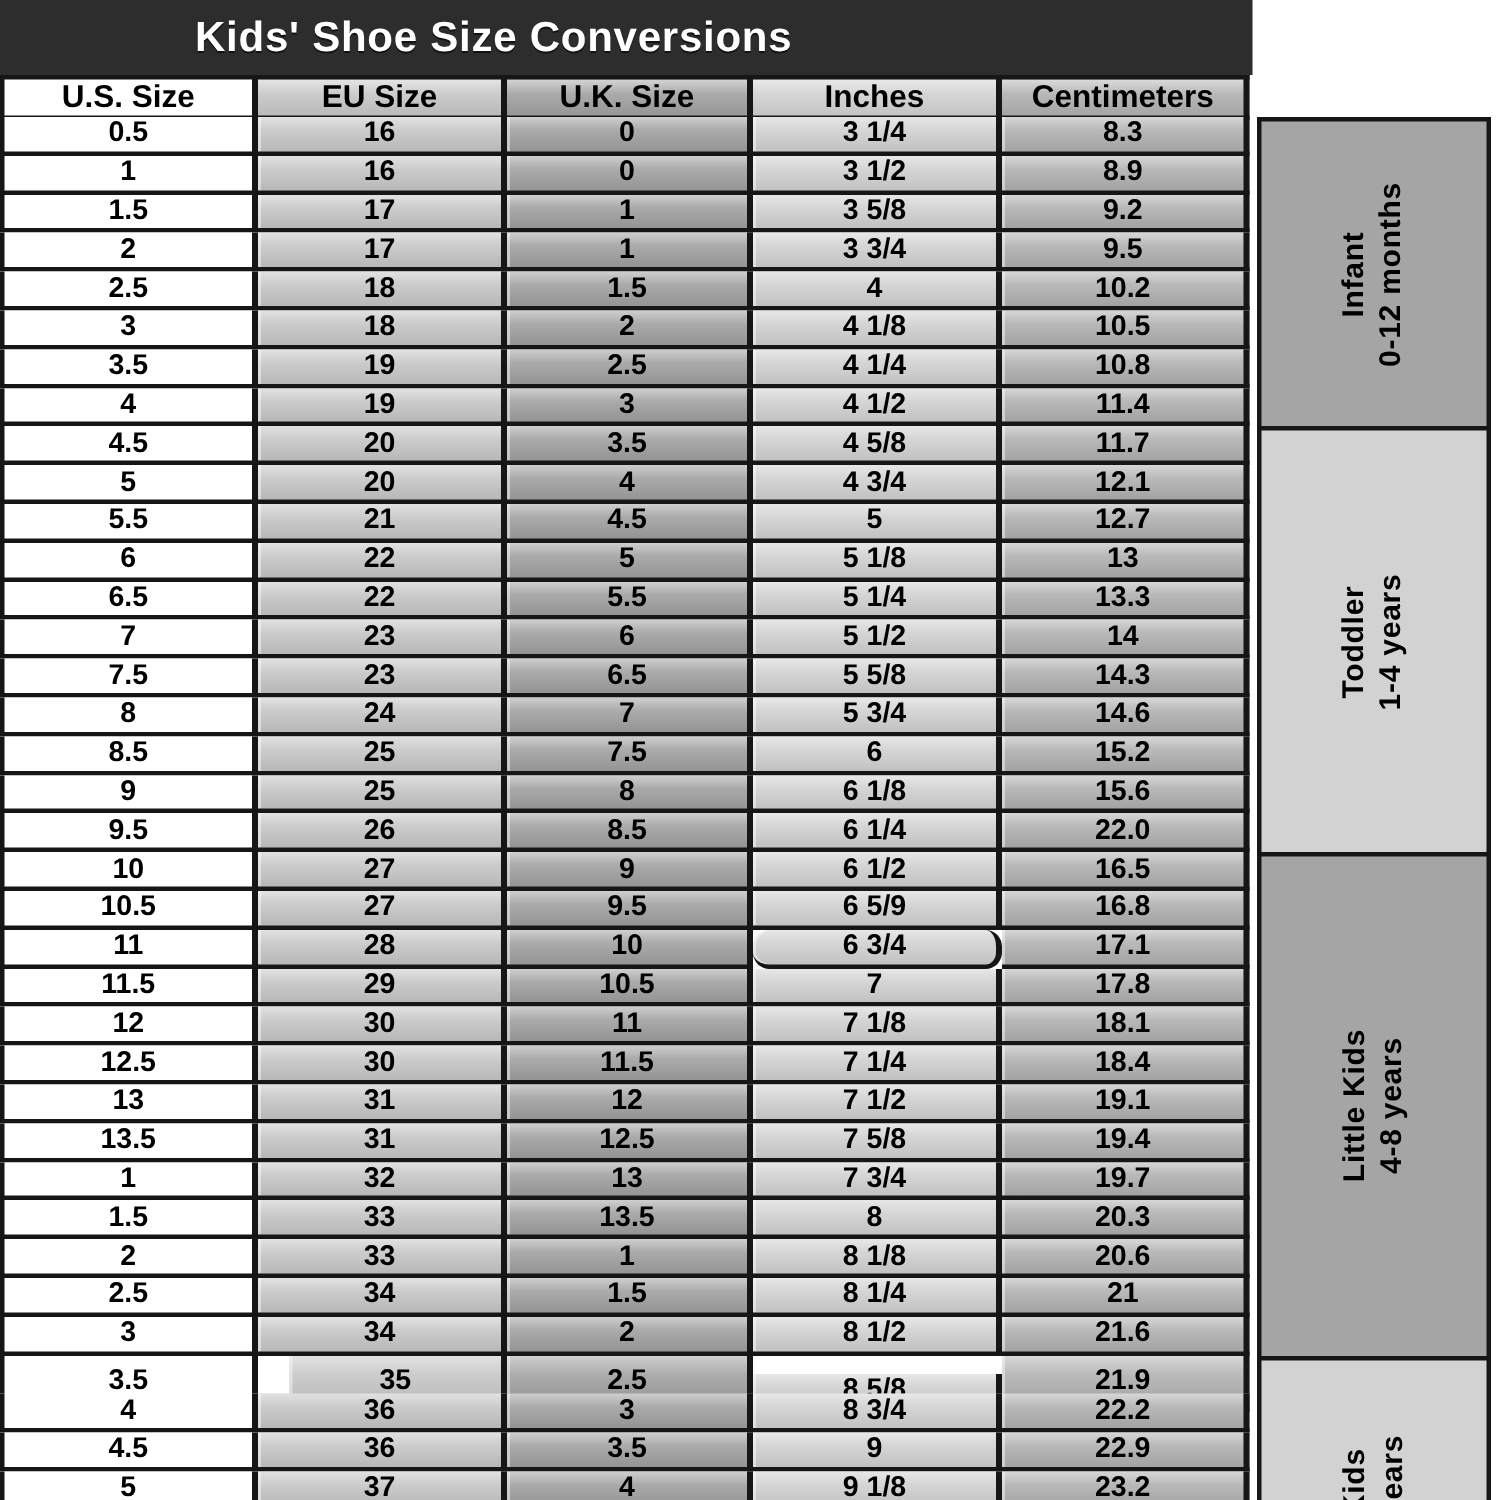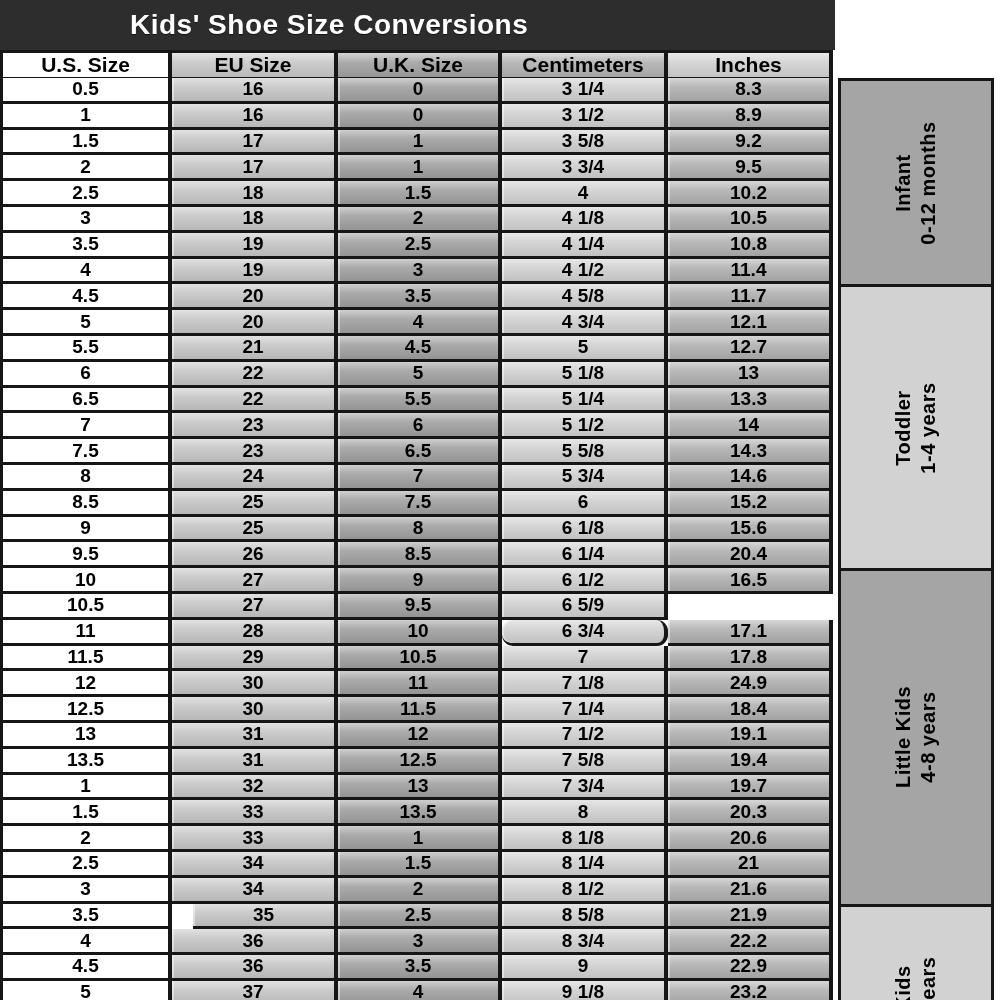--- a/index.html
+++ b/index.html
@@ -104,22 +104,22 @@
 
 <div class="screen">
   <div class="title-bar" style="background: rgb(45, 45, 45);">
     <span style="color: rgb(255, 255, 255);">Kids' Shoe Size Conversions</span>
   </div>
 
   <div class="grid-row header-row" id="header-row">
       <div class="header-cell" style="background-color: rgb(255, 255, 255);">U.S. Size</div>
       <div class="header-cell" style="background-color: rgb(197, 197, 197);">EU Size</div>
       <div class="header-cell" style="background-color: rgb(159, 159, 159);">U.K. Size</div>
+      <div class="header-cell" style="background-color: rgb(208, 208, 208);">Inches</div>
       <div class="header-cell" style="background-color: rgb(175, 175, 175);">Centimeters</div>
-      <div class="header-cell" style="background-color: rgb(208, 208, 208);">Inches</div>
     </div>
 
   <div class="table-body" id="table-body">
       <div class="grid-row t-row">
         <div class="cell c0" style="background-color: rgb(255, 255, 255);">0.5</div>
         <div class="cell c1" style="background-color: rgb(197, 197, 197);">16</div>
         <div class="cell c2" style="background-color: rgb(159, 159, 159);">0</div>
         <div class="cell c3" style="background-color: rgb(208, 208, 208);">3 1/4</div>
         <div class="cell c4" style="background-color: rgb(175, 175, 175);">8.3</div>
       </div>
@@ -240,55 +240,56 @@
         <div class="cell c1" style="background-color: rgb(197, 197, 197);">25</div>
         <div class="cell c2" style="background-color: rgb(159, 159, 159);">8</div>
         <div class="cell c3" style="background-color: rgb(208, 208, 208);">6 1/8</div>
         <div class="cell c4" style="background-color: rgb(175, 175, 175);">15.6</div>
       </div>
       <div class="grid-row t-row">
         <div class="cell c0" style="background-color: rgb(255, 255, 255);">9.5</div>
         <div class="cell c1" style="background-color: rgb(197, 197, 197);">26</div>
         <div class="cell c2" style="background-color: rgb(159, 159, 159);">8.5</div>
         <div class="cell c3" style="background-color: rgb(208, 208, 208);">6 1/4</div>
-        <div class="cell c4" style="background-color: rgb(175, 175, 175);">20.4</div>
+        <div class="cell c4" style="background-color: rgb(175, 175, 175);">22.0</div>
       </div>
       <div class="grid-row t-row">
         <div class="cell c0" style="background-color: rgb(255, 255, 255);">10</div>
         <div class="cell c1" style="background-color: rgb(197, 197, 197);">27</div>
         <div class="cell c2" style="background-color: rgb(159, 159, 159);">9</div>
         <div class="cell c3" style="background-color: rgb(208, 208, 208);">6 1/2</div>
         <div class="cell c4" style="background-color: rgb(175, 175, 175);">16.5</div>
       </div>
       <div class="grid-row t-row">
         <div class="cell c0" style="background-color: rgb(255, 255, 255);">10.5</div>
         <div class="cell c1" style="background-color: rgb(197, 197, 197);">27</div>
         <div class="cell c2" style="background-color: rgb(159, 159, 159);">9.5</div>
         <div class="cell c3" style="background-color: rgb(208, 208, 208);">6 5/9</div>
+        <div class="cell c4" style="background-color: rgb(175, 175, 175);">16.8</div>
       </div>
       <div class="grid-row t-row">
         <div class="cell c0" style="background-color: rgb(255, 255, 255);">11</div>
         <div class="cell c1" style="background-color: rgb(197, 197, 197);">28</div>
         <div class="cell c2" style="background-color: rgb(159, 159, 159);">10</div>
         <div class="cell c3" style="background-color: rgb(208, 208, 208); border-radius: 11px;">6 3/4</div>
         <div class="cell c4" style="background-color: rgb(175, 175, 175);">17.1</div>
       </div>
       <div class="grid-row t-row">
         <div class="cell c0" style="background-color: rgb(255, 255, 255);">11.5</div>
         <div class="cell c1" style="background-color: rgb(197, 197, 197);">29</div>
         <div class="cell c2" style="background-color: rgb(159, 159, 159);">10.5</div>
         <div class="cell c3" style="background-color: rgb(208, 208, 208);">7</div>
         <div class="cell c4" style="background-color: rgb(175, 175, 175);">17.8</div>
       </div>
       <div class="grid-row t-row">
         <div class="cell c0" style="background-color: rgb(255, 255, 255);">12</div>
         <div class="cell c1" style="background-color: rgb(197, 197, 197);">30</div>
         <div class="cell c2" style="background-color: rgb(159, 159, 159);">11</div>
         <div class="cell c3" style="background-color: rgb(208, 208, 208);">7 1/8</div>
-        <div class="cell c4" style="background-color: rgb(175, 175, 175);">24.9</div>
+        <div class="cell c4" style="background-color: rgb(175, 175, 175);">18.1</div>
       </div>
       <div class="grid-row t-row">
         <div class="cell c0" style="background-color: rgb(255, 255, 255);">12.5</div>
         <div class="cell c1" style="background-color: rgb(197, 197, 197);">30</div>
         <div class="cell c2" style="background-color: rgb(159, 159, 159);">11.5</div>
         <div class="cell c3" style="background-color: rgb(208, 208, 208);">7 1/4</div>
         <div class="cell c4" style="background-color: rgb(175, 175, 175);">18.4</div>
       </div>
       <div class="grid-row t-row">
         <div class="cell c0" style="background-color: rgb(255, 255, 255);">13</div>
@@ -336,21 +337,21 @@
         <div class="cell c0" style="background-color: rgb(255, 255, 255);">3</div>
         <div class="cell c1" style="background-color: rgb(197, 197, 197);">34</div>
         <div class="cell c2" style="background-color: rgb(159, 159, 159);">2</div>
         <div class="cell c3" style="background-color: rgb(208, 208, 208);">8 1/2</div>
         <div class="cell c4" style="background-color: rgb(175, 175, 175);">21.6</div>
       </div>
       <div class="grid-row t-row">
         <div class="cell c0" style="background-color: rgb(255, 255, 255);">3.5</div>
         <div class="cell c1" style="background-color: rgb(197, 197, 197); margin-left: 21px;">35</div>
         <div class="cell c2" style="background-color: rgb(159, 159, 159);">2.5</div>
-        <div class="cell c3" style="background-color: rgb(208, 208, 208);">8 5/8</div>
+        <div class="cell c3" style="background-color: rgb(208, 208, 208); margin-top: 12px;">8 5/8</div>
         <div class="cell c4" style="background-color: rgb(175, 175, 175);">21.9</div>
       </div>
       <div class="grid-row t-row">
         <div class="cell c0" style="background-color: rgb(255, 255, 255);">4</div>
         <div class="cell c1" style="background-color: rgb(197, 197, 197);">36</div>
         <div class="cell c2" style="background-color: rgb(159, 159, 159);">3</div>
         <div class="cell c3" style="background-color: rgb(208, 208, 208);">8 3/4</div>
         <div class="cell c4" style="background-color: rgb(175, 175, 175);">22.2</div>
       </div>
       <div class="grid-row t-row">

